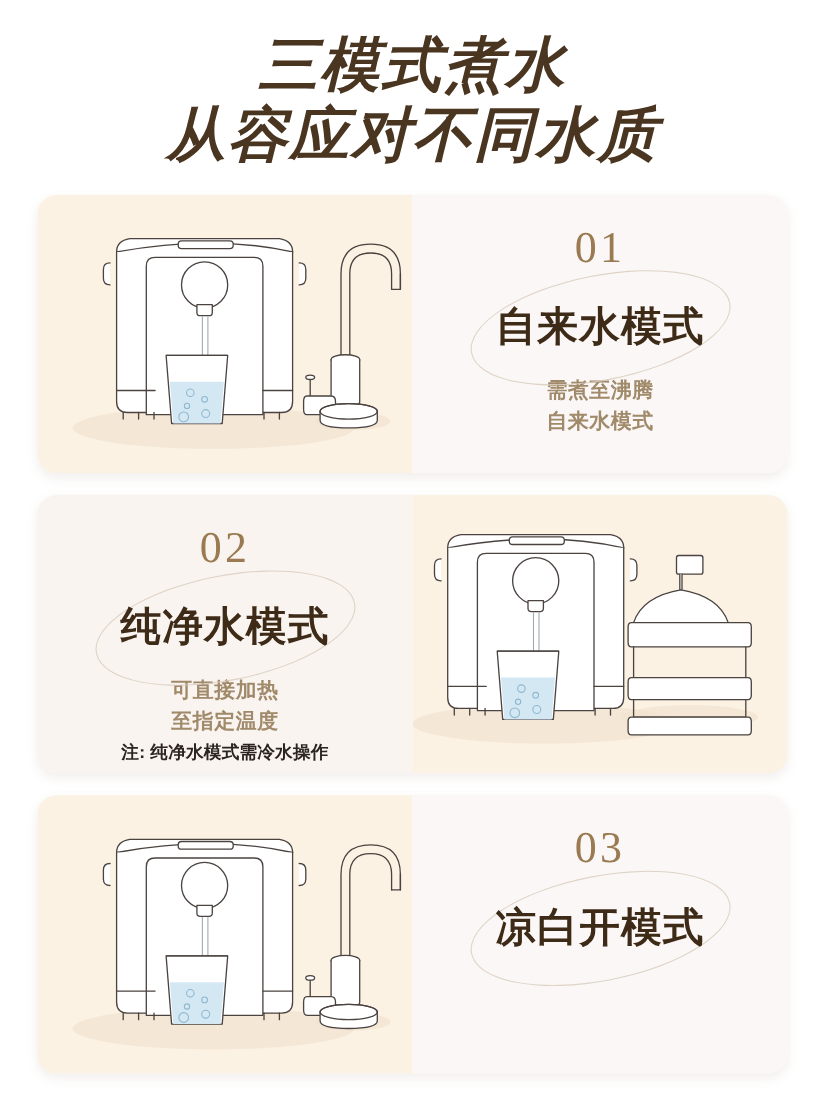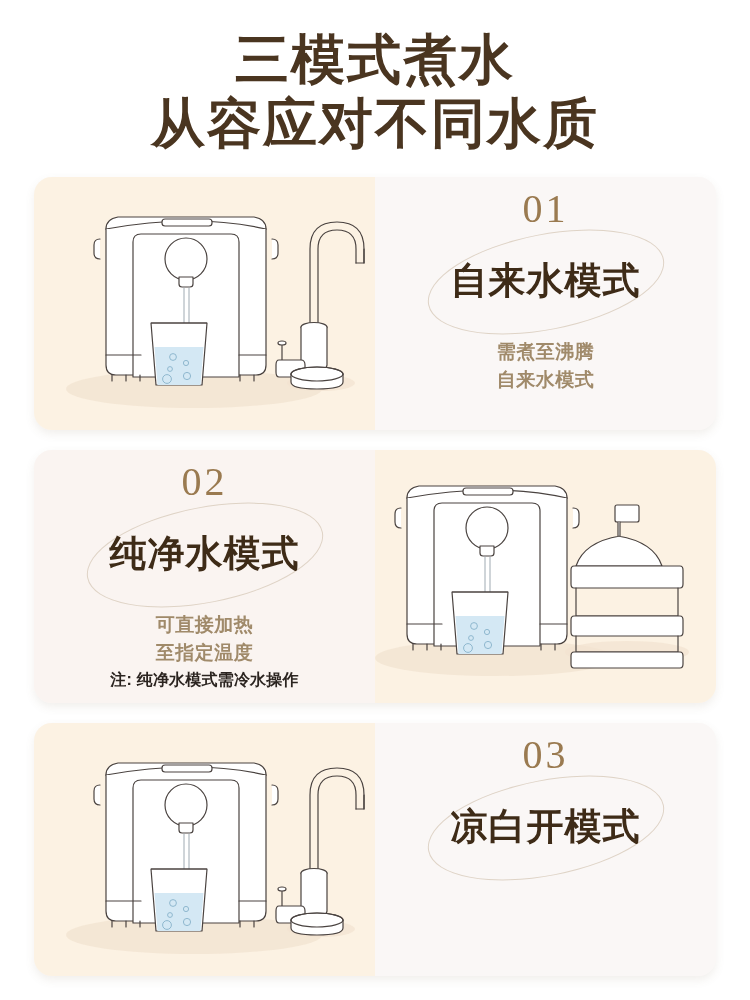--- a/index.html
+++ b/index.html
@@ -24,20 +24,21 @@
     padding-top: 28px;
     text-align: center;
   }
   .header-line {
     display: block;
     color: #4A3520;
     font-weight: bold;
     font-size: 54px;
     line-height: 1.18;
     letter-spacing: 2px;
+    font-style: italic;
   }
   .header-line.line2 { font-size: 54px; }
 
   
   .cards {
     position: relative;
     margin-top: 22px;
     padding: 0 34px;
   }
 
@@ -71,21 +72,21 @@
   .card.reverse .panel-art { order: 2; background: #FCF2E3; }
   .card.reverse .panel-text { order: 1; background: #FAF4F1; }
 
   
   .card-num {
     font-family: "Liberation Serif", "DejaVu Serif", serif;
     font-size: 40px;
     color: #9A7A50;
     letter-spacing: 3px;
     line-height: 1;
-    margin-top: 0;
+    margin-top: 16px;
     font-weight: normal;
   }
 
   
   .title-wrap {
     position: relative;
     margin-top: 18px;
     padding: 14px 22px;
     display: flex;
     align-items: center;
@@ -108,21 +109,21 @@
     position: relative;
     font-size: 37px;
     font-weight: bold;
     color: #3E2B17;
     letter-spacing: 1px;
     white-space: nowrap;
     line-height: 1.1;
   }
 
   .card-sub {
-    margin-top: 22px;
+    margin-top: 10px;
     color: #A08A6A;
     font-size: 19px;
     font-weight: bold;
     line-height: 1.45;
     letter-spacing: .5px;
   }
   .card-note {
     margin-top: 4px;
     text-align: left;
     color: #2B2420;

